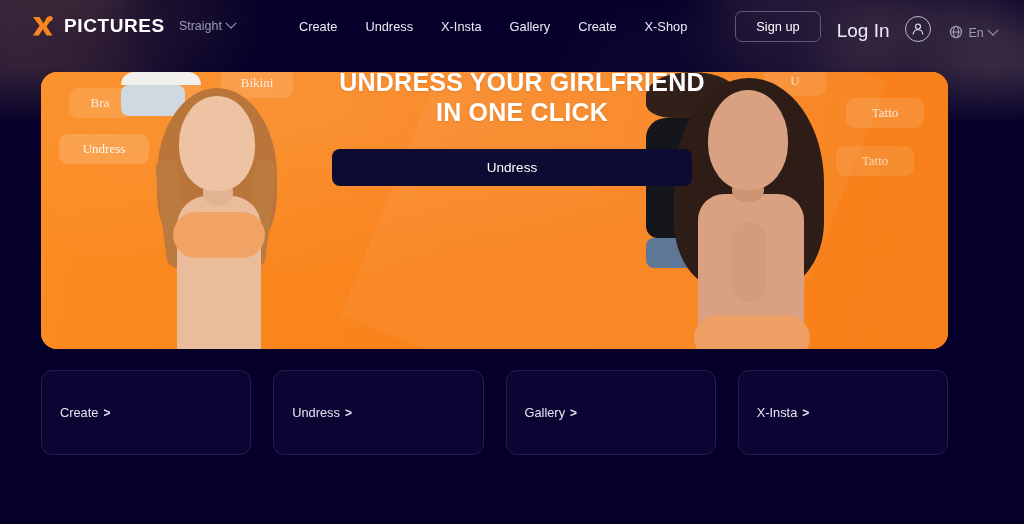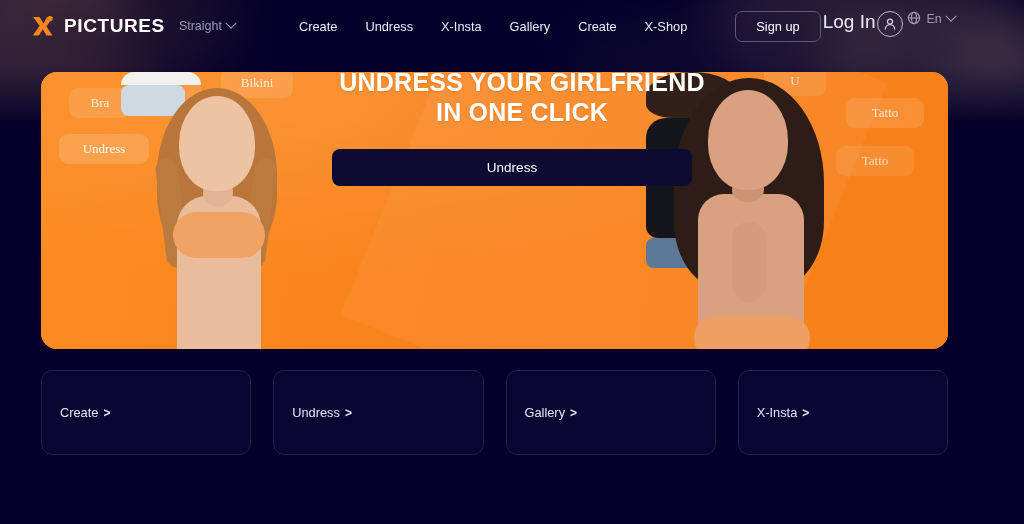--- a/index.html
+++ b/index.html
@@ -91,22 +91,22 @@
   .nav a {
     font-size: 12.8px;
     color: #ececf5;
     text-decoration: none;
     white-space: nowrap;
   }
 
   .header-right {
     margin-left: auto;
     display: flex;
-    align-items: flex-start;
-    gap: 2px;
+    align-items: flex-end;
+    gap: 16px;
     padding-left: 48px;
   }
   .signup-btn {
     padding: 7px 20px;
     border: 1px solid #5a5a7a;
     border-radius: 7px;
     font-size: 12.8px;
     color: #ffffff;
     background: transparent;
     cursor: pointer;

